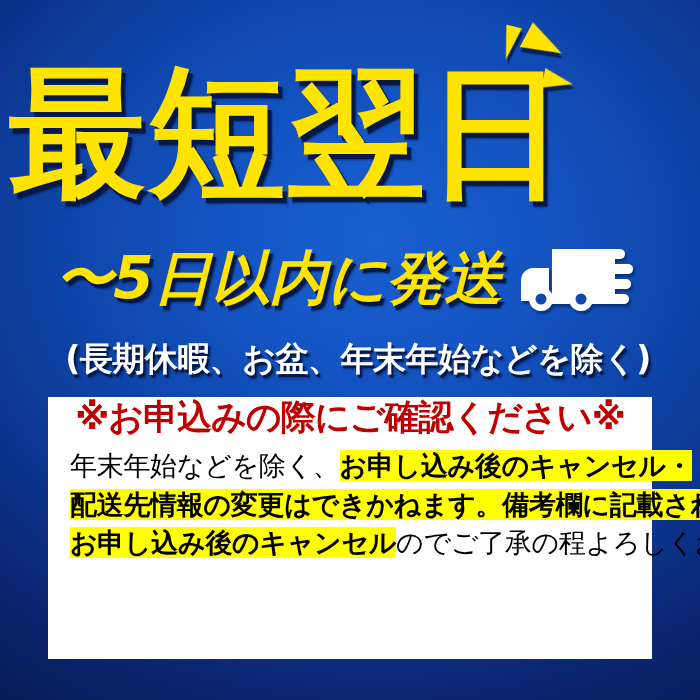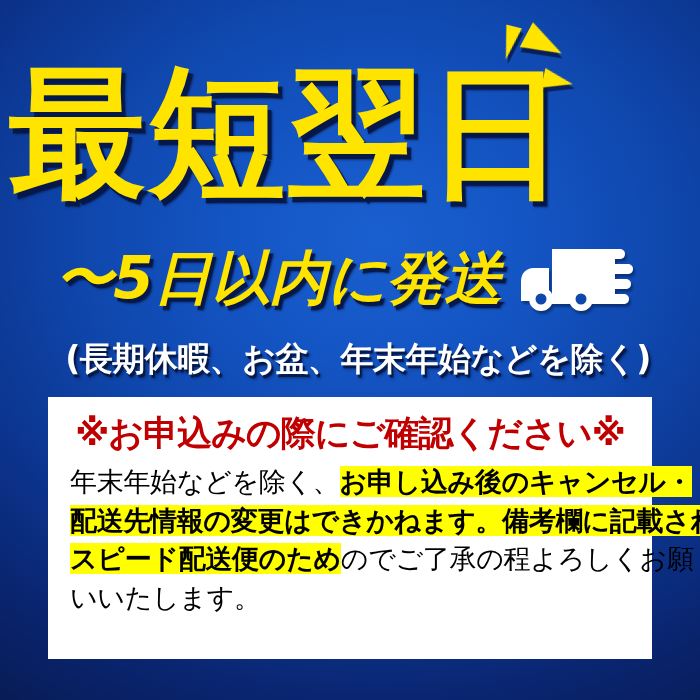--- a/index.html
+++ b/index.html
@@ -146,21 +146,21 @@
 
   
   .card {
     position: absolute;
     left: 48px;
     top: 397px;
     width: 604px;
     height: 262px;
     box-sizing: border-box;
     background: #ffffff;
-    padding: 16px 22px 10px 22px;
+    padding: 0 22px 10px 22px;
   }
   .card-heading {
     text-align: center;
     font-family: "DejaVu Sans", "Liberation Sans", sans-serif;
     font-size: 35px;
     font-weight: bold;
     color: #c00000;
     line-height: 1.15;
     letter-spacing: -1px;
     white-space: nowrap;
@@ -218,18 +218,17 @@
     </svg>
   </div>
 
   <div class="note-line">(長期休暇、お盆、年末年始などを除く)</div>
 
   <div class="card">
     <div class="card-heading">※お申込みの際にご確認ください※</div>
     <div class="card-body">
         <span class="ln"><span>年末年始などを除く、</span><span class="hl">お申し込み後のキャンセル・</span></span>
         <span class="ln"><span class="hl">配送先情報の変更はできかねます。備考欄に記載され</span></span>
-        <span class="ln"><span class="hl">スピード配送便のため</span><span>のでご了承の程よろしくお願</span></span>
-        <span class="ln"><span>いいたします。</span></span>
+        <span class="ln"><span class="hl">お申し込み後のキャンセル</span><span>のでご了承の程よろしくお願</span></span>
       </div>
   </div>
 
 </div>
 
 </body></html>

